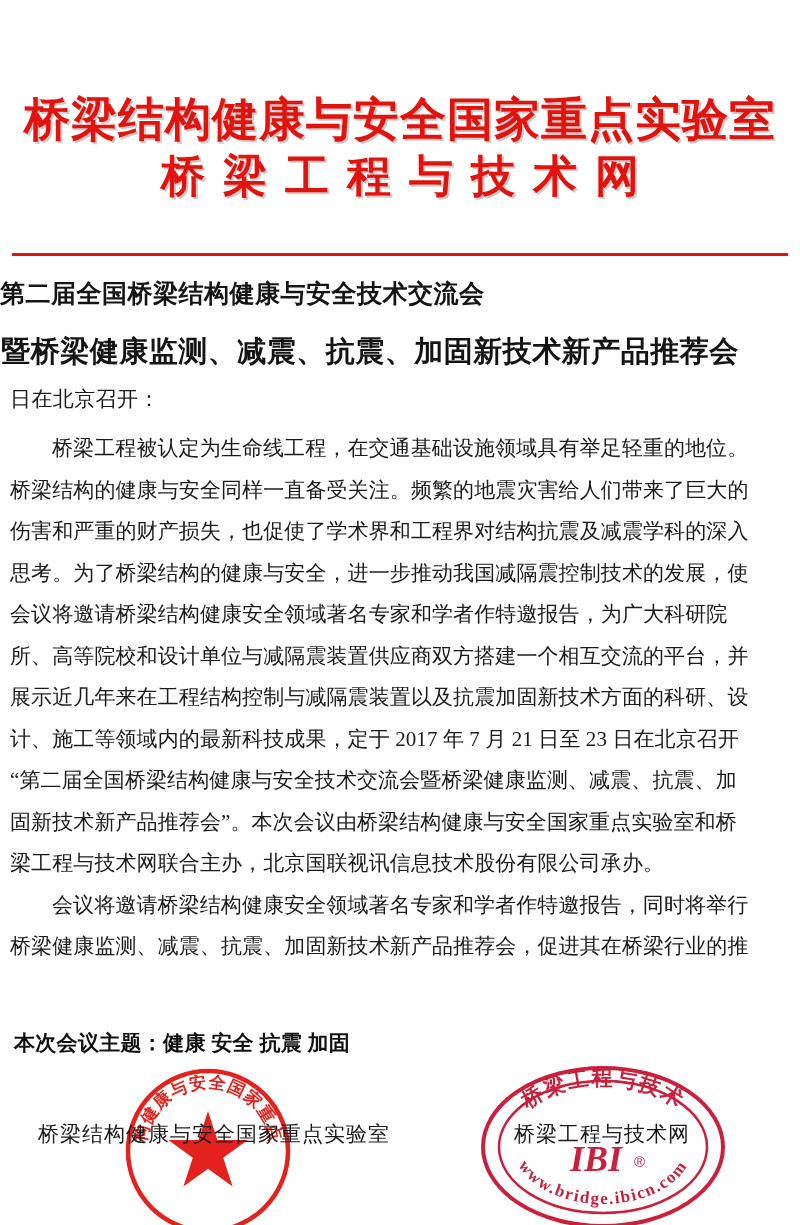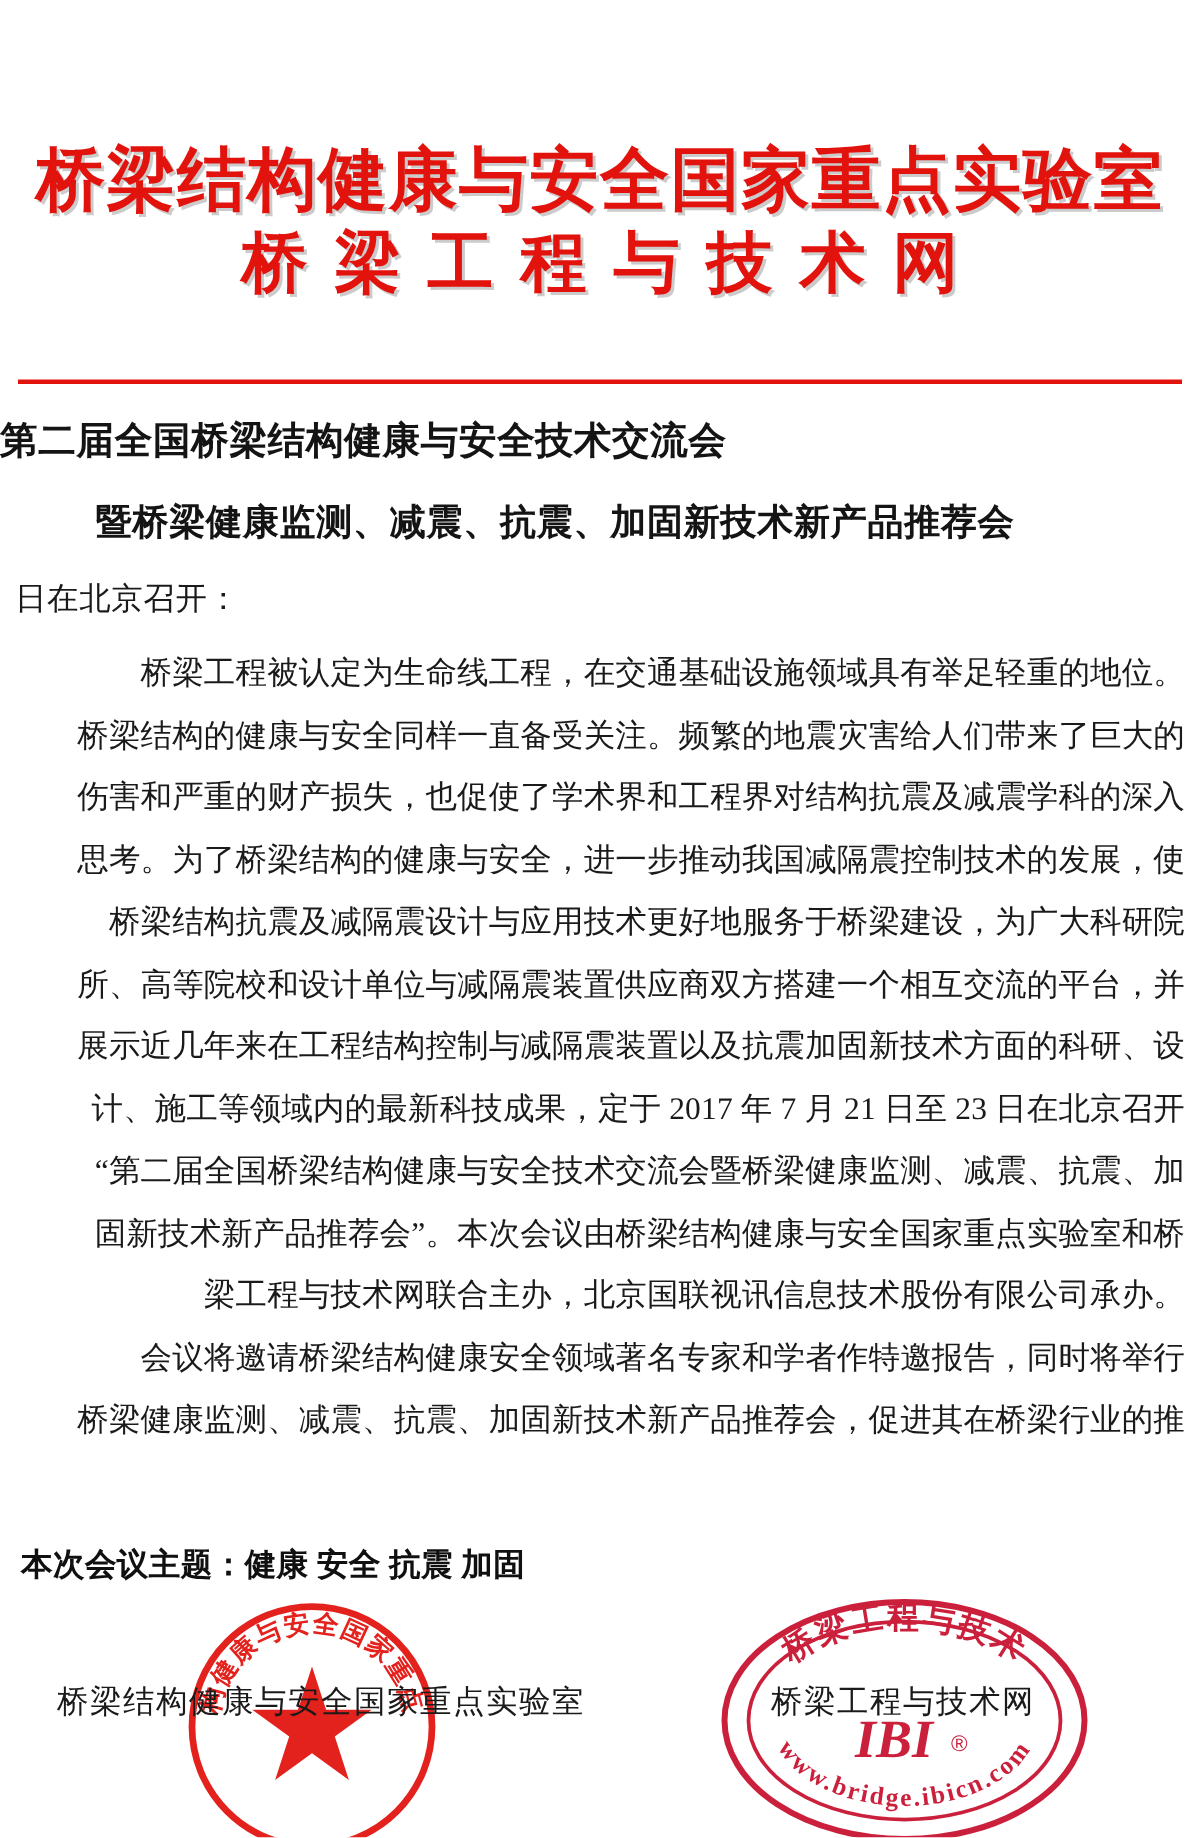--- a/index.html
+++ b/index.html
@@ -67,42 +67,41 @@
     color: #141414;
     letter-spacing: 0.5px;
     white-space: nowrap;
   }
   .title-2 {
     position: absolute;
     left: 0;
     top: 332px;
     width: 740px;
     text-align: center;
-    font-size: 24px;
+    font-size: 29px;
     font-weight: bold;
     color: #141414;
     letter-spacing: 0.5px;
     white-space: nowrap;
   }
 
   
   .salutation {
     position: absolute;
     left: 10px;
     top: 385px;
     font-size: 21px;
     color: #1a1a1a;
     letter-spacing: 0.4px;
   }
   .body-block {
     position: absolute;
     left: 10px;
     top: 428px;
     width: 780px;
-    text-align: right;
   }
   .body-line {
     font-size: 21px;
     line-height: 41.5px;
     color: #1a1a1a;
     white-space: nowrap;
     letter-spacing: 0.1px;
   }
   .body-line.indent {
     text-indent: 42px;
@@ -181,21 +180,21 @@
   <div class="title-1">第二届全国桥梁结构健康与安全技术交流会</div>
   <div class="title-2">暨桥梁健康监测、减震、抗震、加固新技术新产品推荐会</div>
 
   <div class="salutation">日在北京召开：</div>
 
   <div class="body-block">
     <div class="body-line indent">桥梁工程被认定为生命线工程，在交通基础设施领域具有举足轻重的地位。</div>
     <div class="body-line">桥梁结构的健康与安全同样一直备受关注。频繁的地震灾害给人们带来了巨大的</div>
     <div class="body-line">伤害和严重的财产损失，也促使了学术界和工程界对结构抗震及减震学科的深入</div>
     <div class="body-line">思考。为了桥梁结构的健康与安全，进一步推动我国减隔震控制技术的发展，使</div>
-    <div class="body-line">桥梁结构抗震及减隔震设计与应用技术更好地服务于桥梁建设，为广大科研院</div>
+    <div class="body-line">会议将邀请桥梁结构健康安全领域著名专家和学者作特邀报告，为广大科研院</div>
     <div class="body-line">所、高等院校和设计单位与减隔震装置供应商双方搭建一个相互交流的平台，并</div>
     <div class="body-line">展示近几年来在工程结构控制与减隔震装置以及抗震加固新技术方面的科研、设</div>
     <div class="body-line">计、施工等领域内的最新科技成果，定于 2017 年 7 月 21 日至 23 日在北京召开</div>
     <div class="body-line">“第二届全国桥梁结构健康与安全技术交流会暨桥梁健康监测、减震、抗震、加</div>
     <div class="body-line">固新技术新产品推荐会”。本次会议由桥梁结构健康与安全国家重点实验室和桥</div>
     <div class="body-line">梁工程与技术网联合主办，北京国联视讯信息技术股份有限公司承办。</div>
     <div class="para-gap"></div>
     <div class="body-line indent">会议将邀请桥梁结构健康安全领域著名专家和学者作特邀报告，同时将举行</div>
     <div class="body-line">桥梁健康监测、减震、抗震、加固新技术新产品推荐会，促进其在桥梁行业的推</div>
   </div>

